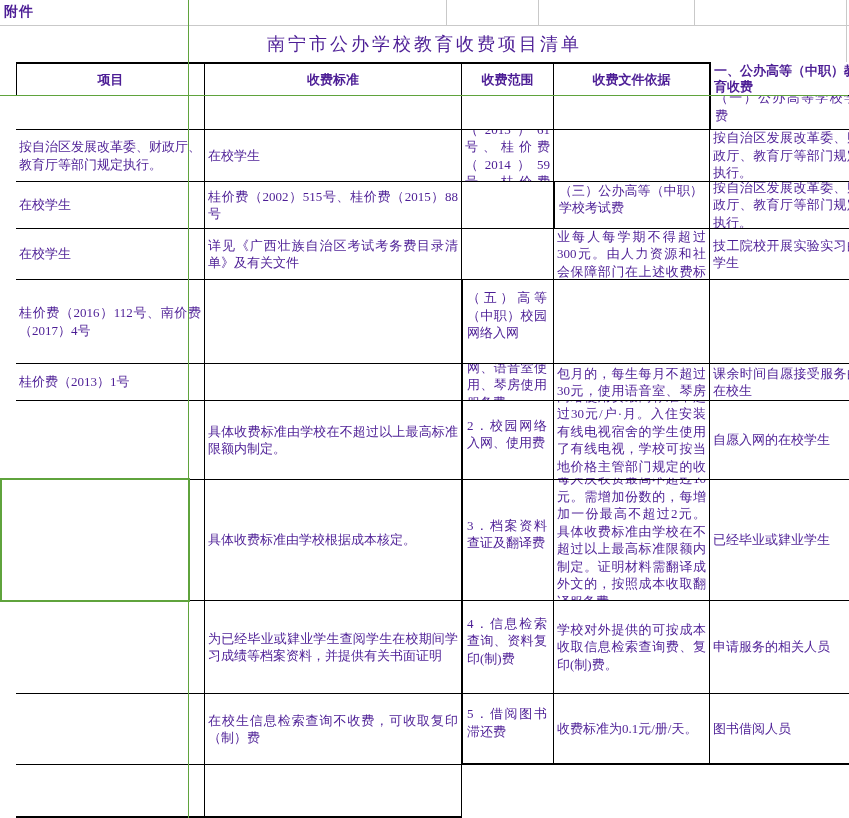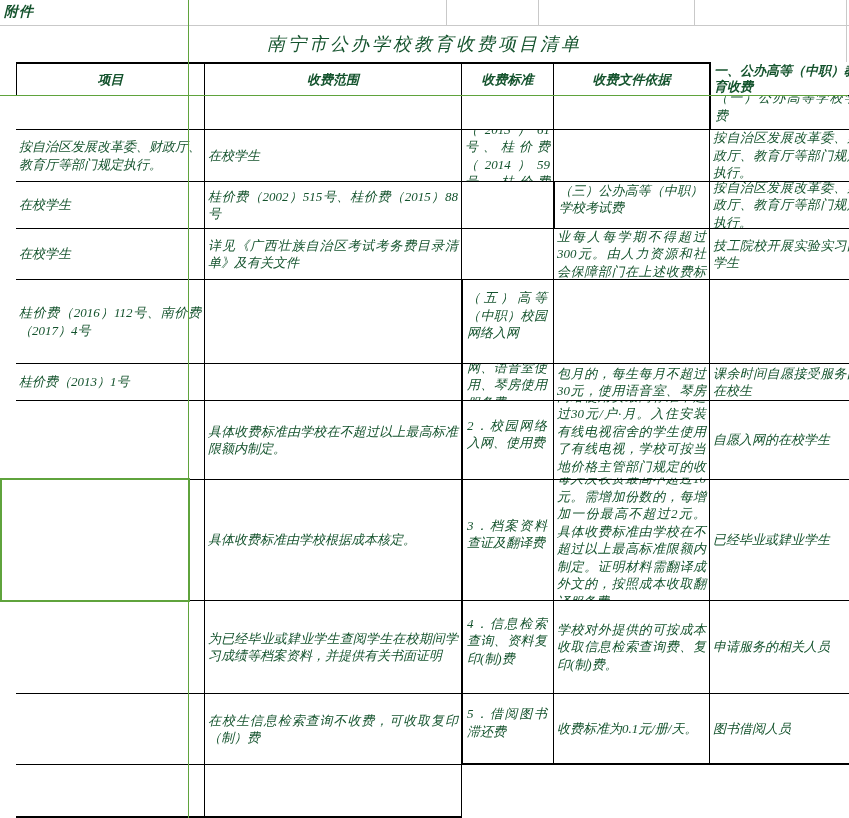--- a/index.html
+++ b/index.html
@@ -1,18 +1,18 @@
 <!DOCTYPE html>
 <html><head>
 <meta charset="utf-8">
 <style>
   html,body{margin:0;padding:0;background:#fff;}
   .screen{
     position:relative;width:849px;height:818px;background:#ffffff;
-    font-family:"Liberation Serif", serif;color:#14532d;overflow:hidden;font-style:italic;
+    font-family:"Liberation Serif", serif;color:#4c1d95;overflow:hidden;
   }
   
   .toprow{position:absolute;left:0;top:0;width:849px;height:25px;}
   .attachment{position:absolute;left:4px;top:3px;font-size:14px;font-weight:bold;letter-spacing:1px;}
   .gline-v{position:absolute;width:1px;background:#c9c9c9;}
   .gline-h{position:absolute;height:1px;background:#c9c9c9;}
   
   .titlerow{position:absolute;left:0;top:25px;width:849px;height:37px;
     display:flex;align-items:center;justify-content:center;border-radius:11px;}
   .title{font-size:18px;letter-spacing:3px;font-weight:normal;}
@@ -60,24 +60,24 @@
   <div class="titlerow">
     <div class="title">南宁市公办学校教育收费项目清单</div>
   </div>
 
   <div class="grid">
 
     <div class="cell colL hdr">
         <span>项目</span>
       </div>
     <div class="cell hdr">
+        <span>收费标准</span>
+      </div>
+    <div class="cell hdr">
         <span>收费范围</span>
-      </div>
-    <div class="cell hdr">
-        <span>收费标准</span>
       </div>
     <div class="cell hdr">
         <span>收费文件依据</span>
       </div>
 
     <div class="cell colL section">
         <span>一、公办高等（中职）教育收费</span>
       </div>
     <div class="cell">
         <span></span>

